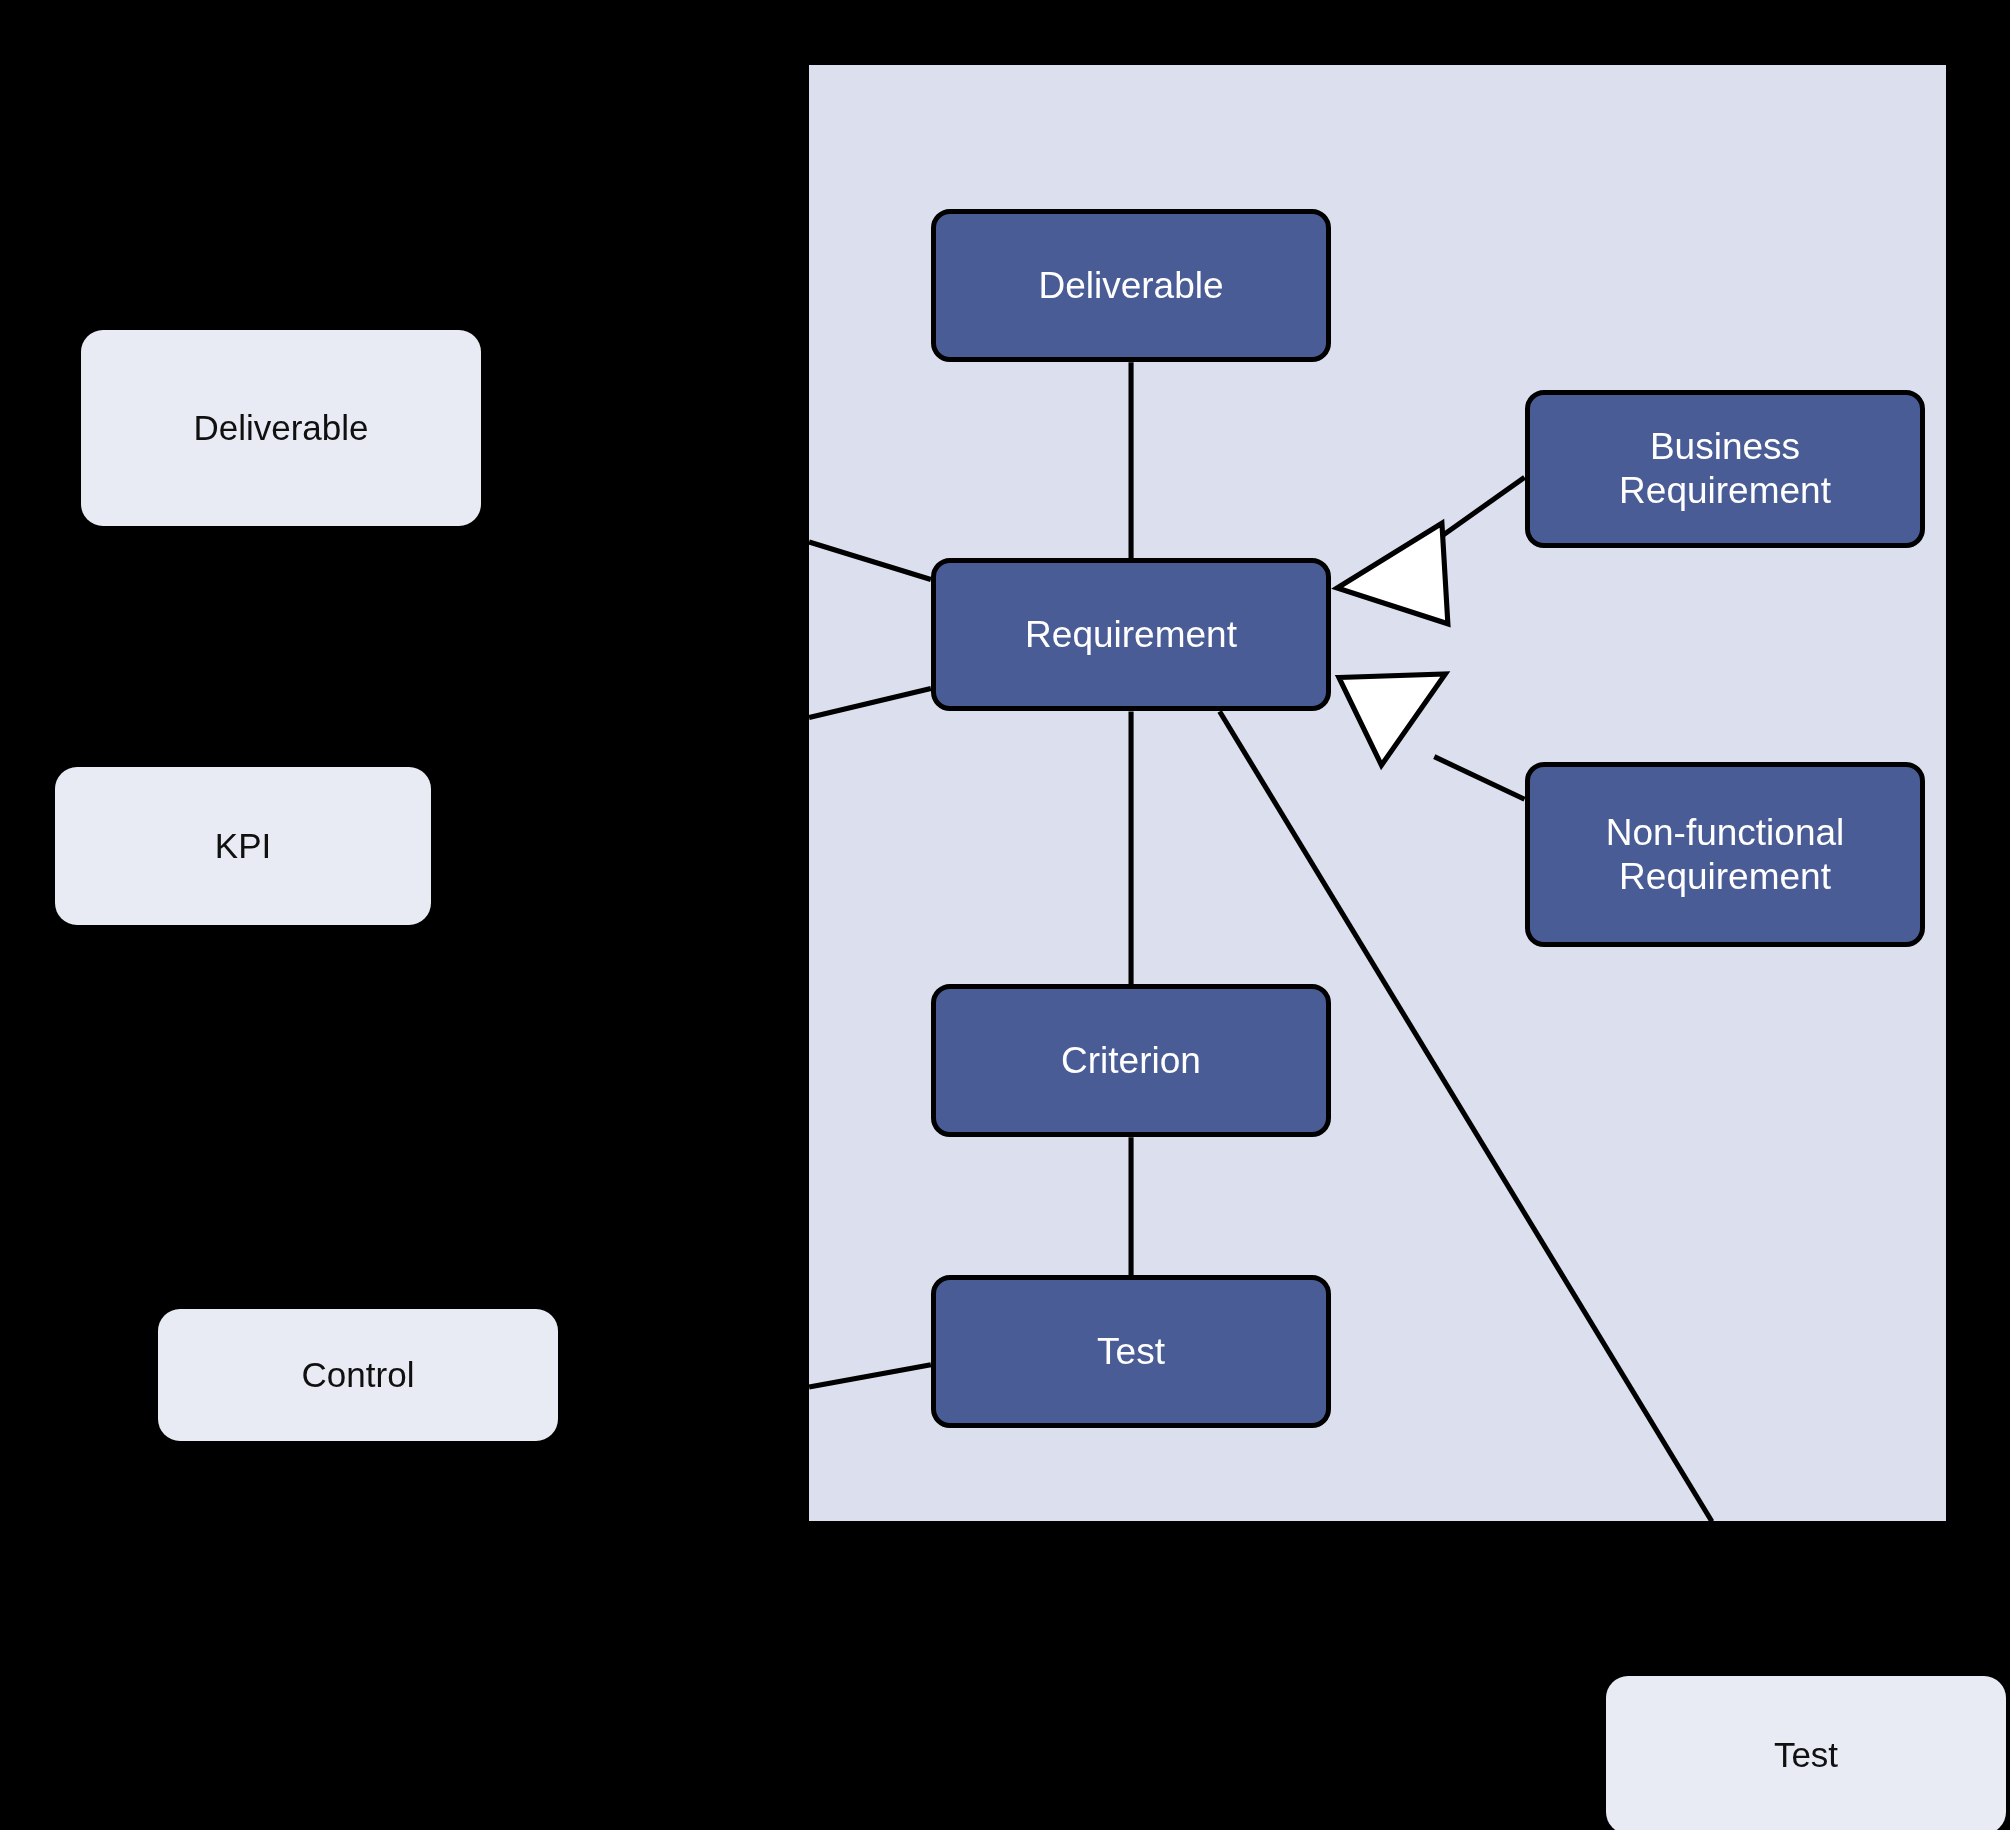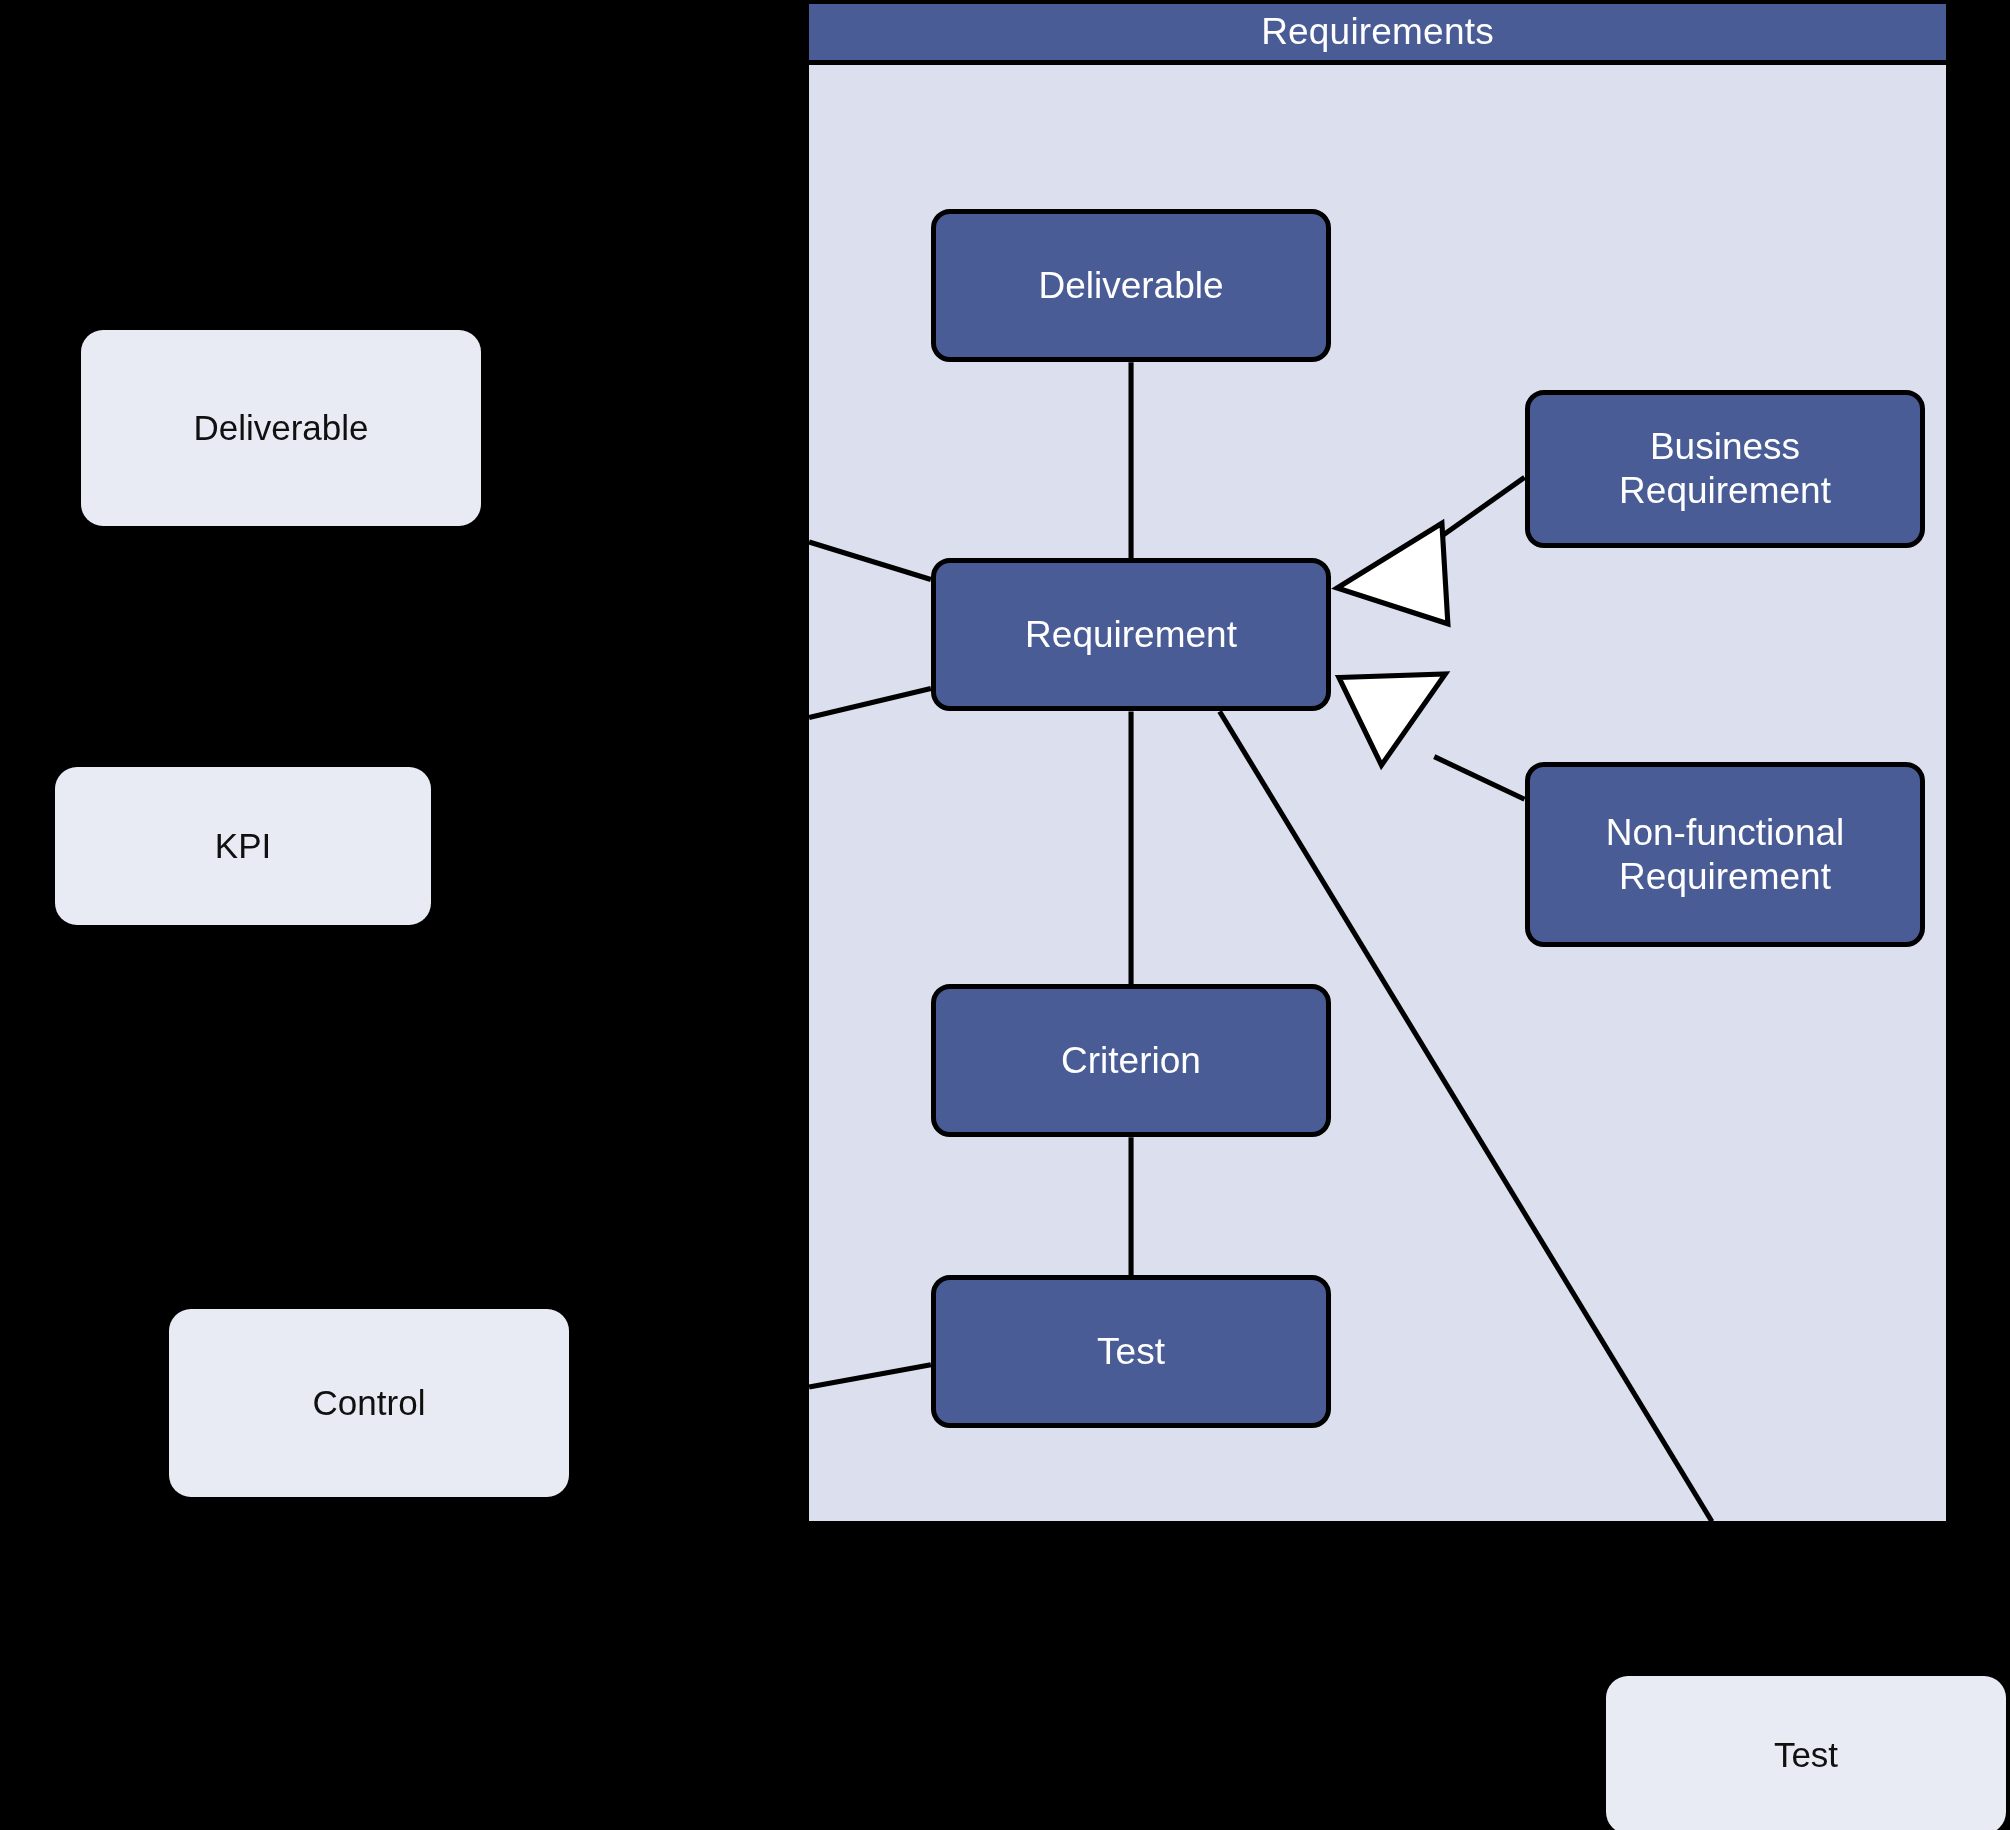--- a/index.html
+++ b/index.html
@@ -81,21 +81,20 @@
     pointer-events: none;
   }
 </style>
 </head>
 <body>
 
 <div id="canvas" style="width: 2010px; height: 1831px; background: rgb(0, 0, 0);">
 
   <div class="package" id="package-requirements" style="left: 809px; top: 4.3px; width: 1137px; height: 1517px;">
     <div class="package-body"></div>
-    <div class="package-header">Requirements</div>
   </div>
 
   <svg id="edges" viewBox="0 0 2360 2149" xmlns="http://www.w3.org/2000/svg">
       <path d="M 1328 425 L 1328 655" stroke="#000000" stroke-width="6" fill="none" stroke-linecap="butt"></path>
       <path d="M 1328 835 L 1328 1155" stroke="#000000" stroke-width="6" fill="none" stroke-linecap="butt"></path>
       <path d="M 1328 1335 L 1328 1497" stroke="#000000" stroke-width="6" fill="none" stroke-linecap="butt"></path>
       <path d="M 1093 680 L 950 636" stroke="#000000" stroke-width="6" fill="none" stroke-linecap="butt"></path>
       <path d="M 1093 808 L 950 842" stroke="#000000" stroke-width="6" fill="none" stroke-linecap="butt"></path>
       <path d="M 1093 1602 L 950 1628" stroke="#000000" stroke-width="6" fill="none" stroke-linecap="butt"></path>
       <path d="M 1432 835 L 2010 1786" stroke="#000000" stroke-width="6" fill="none" stroke-linecap="butt"></path>
@@ -105,21 +104,21 @@
       <path d="M 1572 795 L 1697 791 L 1622 898 Z" fill="#FFFFFF" stroke="#000000" stroke-width="6" stroke-linejoin="miter"></path>
     </svg>
 
   <div id="node-layer">
       <div class="node node-light" style="left: 81px; top: 330px; width: 400px; height: 196px;">
         <span>Deliverable</span>
       </div>
       <div class="node node-light" style="left: 55px; top: 767px; width: 376px; height: 158px;">
         <span>KPI</span>
       </div>
-      <div class="node node-light" style="left: 169px; top: 1309px; width: 400px; height: 188px;">
+      <div class="node node-light" style="left: 158px; top: 1309px; width: 400px; height: 132px;">
         <span>Control</span>
       </div>
       <div class="node node-light" style="left: 1606px; top: 1676px; width: 400px; height: 158px;">
         <span>Test</span>
       </div>
       <div class="node node-dark" style="left: 931px; top: 209px; width: 400px; height: 153px;">
         <span>Deliverable</span>
       </div>
       <div class="node node-dark" style="left: 931px; top: 558px; width: 400px; height: 153px;">
         <span>Requirement</span>

